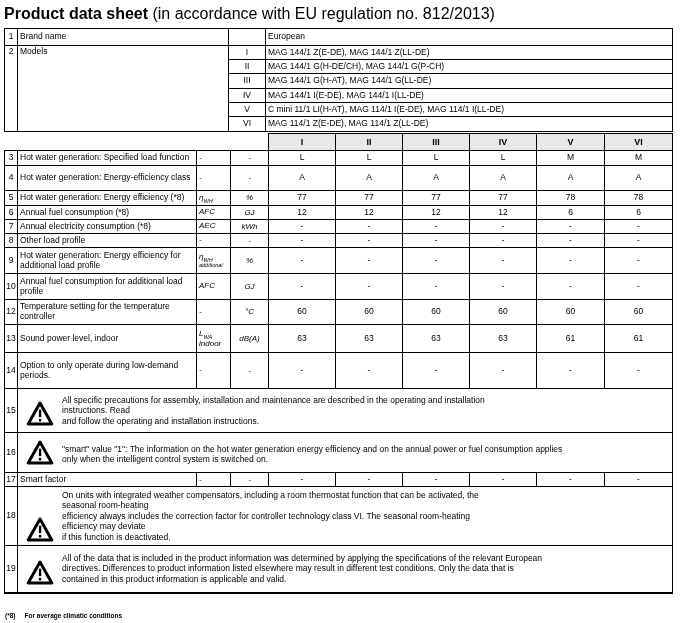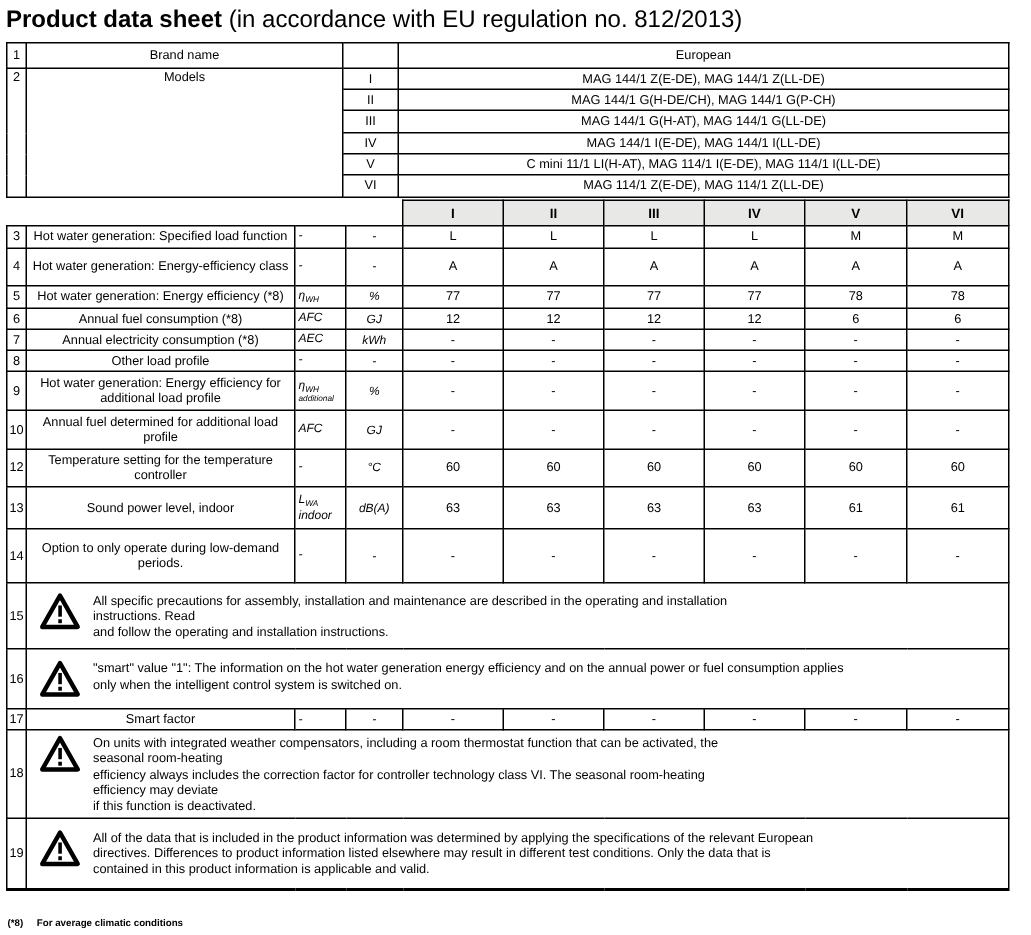--- a/index.html
+++ b/index.html
@@ -5,33 +5,33 @@
   html,body{margin:0;padding:0;}
   body{width:687px;height:623px;background:#ffffff;font-family:"Liberation Sans",sans-serif;color:var(--text,#000);}
   .page{position:relative;width:687px;height:623px;overflow:hidden;background:#fff;}
   .title{position:absolute;left:4px;top:5px;font-size:16px;white-space:nowrap;}
   .title .tb{font-weight:bold;}
   table{border-collapse:collapse;table-layout:fixed;}
   .t1{position:absolute;left:4px;top:28px;width:668px;}
   .t2{position:absolute;left:4px;top:133px;width:668px;}
   td{border:1px solid var(--border,#000);font-size:8.5px;padding:0 2px;vertical-align:middle;line-height:1.15;overflow:hidden;}
   td.num{text-align:center;padding:0;}
-  td.lbl{text-align:center;}
+  td.lbl{text-align:left;}
   td.rom{text-align:center;}
   td.val{text-align:center;}
   td.sym{font-style:italic;font-size:8px;padding-left:2px;}
   td.sym sub{font-size:5.5px;}
   .sym2{display:block;font-size:5.5px;line-height:1;font-style:italic;}
   td.sym-lg .sym2{font-size:8px;line-height:1.1;}
   td.unit{font-style:italic;text-align:center;font-size:8px;}
   td.nob{border:none;background:transparent;}
   td.hdr{background:var(--header_bg,#e8e8e6);font-weight:bold;text-align:center;font-size:9px;}
   td.mtop{vertical-align:top;padding-top:1px;}
   td.note-cell{padding:2px 4px 2px 0;}
-  .note-inner{display:flex;align-items:flex-start;}
+  .note-inner{display:flex;align-items:flex-end;}
   .note-icon{flex:0 0 44px;display:flex;justify-content:center;align-items:center;}
   .note-text{flex:1;white-space:pre-line;font-size:8.5px;line-height:1.24;}
   .t2 tr.last td{border-bottom:2px solid var(--border,#000);}
   .footnote{position:absolute;left:5px;top:612px;font-size:6.5px;font-weight:bold;}
   .footnote .fm{margin-right:9px;}
 </style>
 </head>
 <body>
 
 <div class="page">
@@ -192,21 +192,21 @@
       <td class="val">-</td>
       <td class="val">-</td>
       <td class="val">-</td>
       <td class="val">-</td>
       <td class="val">-</td>
       <td class="val">-</td>
     </tr>
 
     <tr style="height:26px">
       <td class="num">10</td>
-      <td class="lbl">Annual fuel determined for additional load profile</td>
+      <td class="lbl">Annual fuel consumption for additional load profile</td>
       <td class="sym"><span>AFC</span><sub></sub><span class="sym2"></span></td>
       <td class="unit">GJ</td>
       <td class="val">-</td>
       <td class="val">-</td>
       <td class="val">-</td>
       <td class="val">-</td>
       <td class="val">-</td>
       <td class="val">-</td>
     </tr>
 

